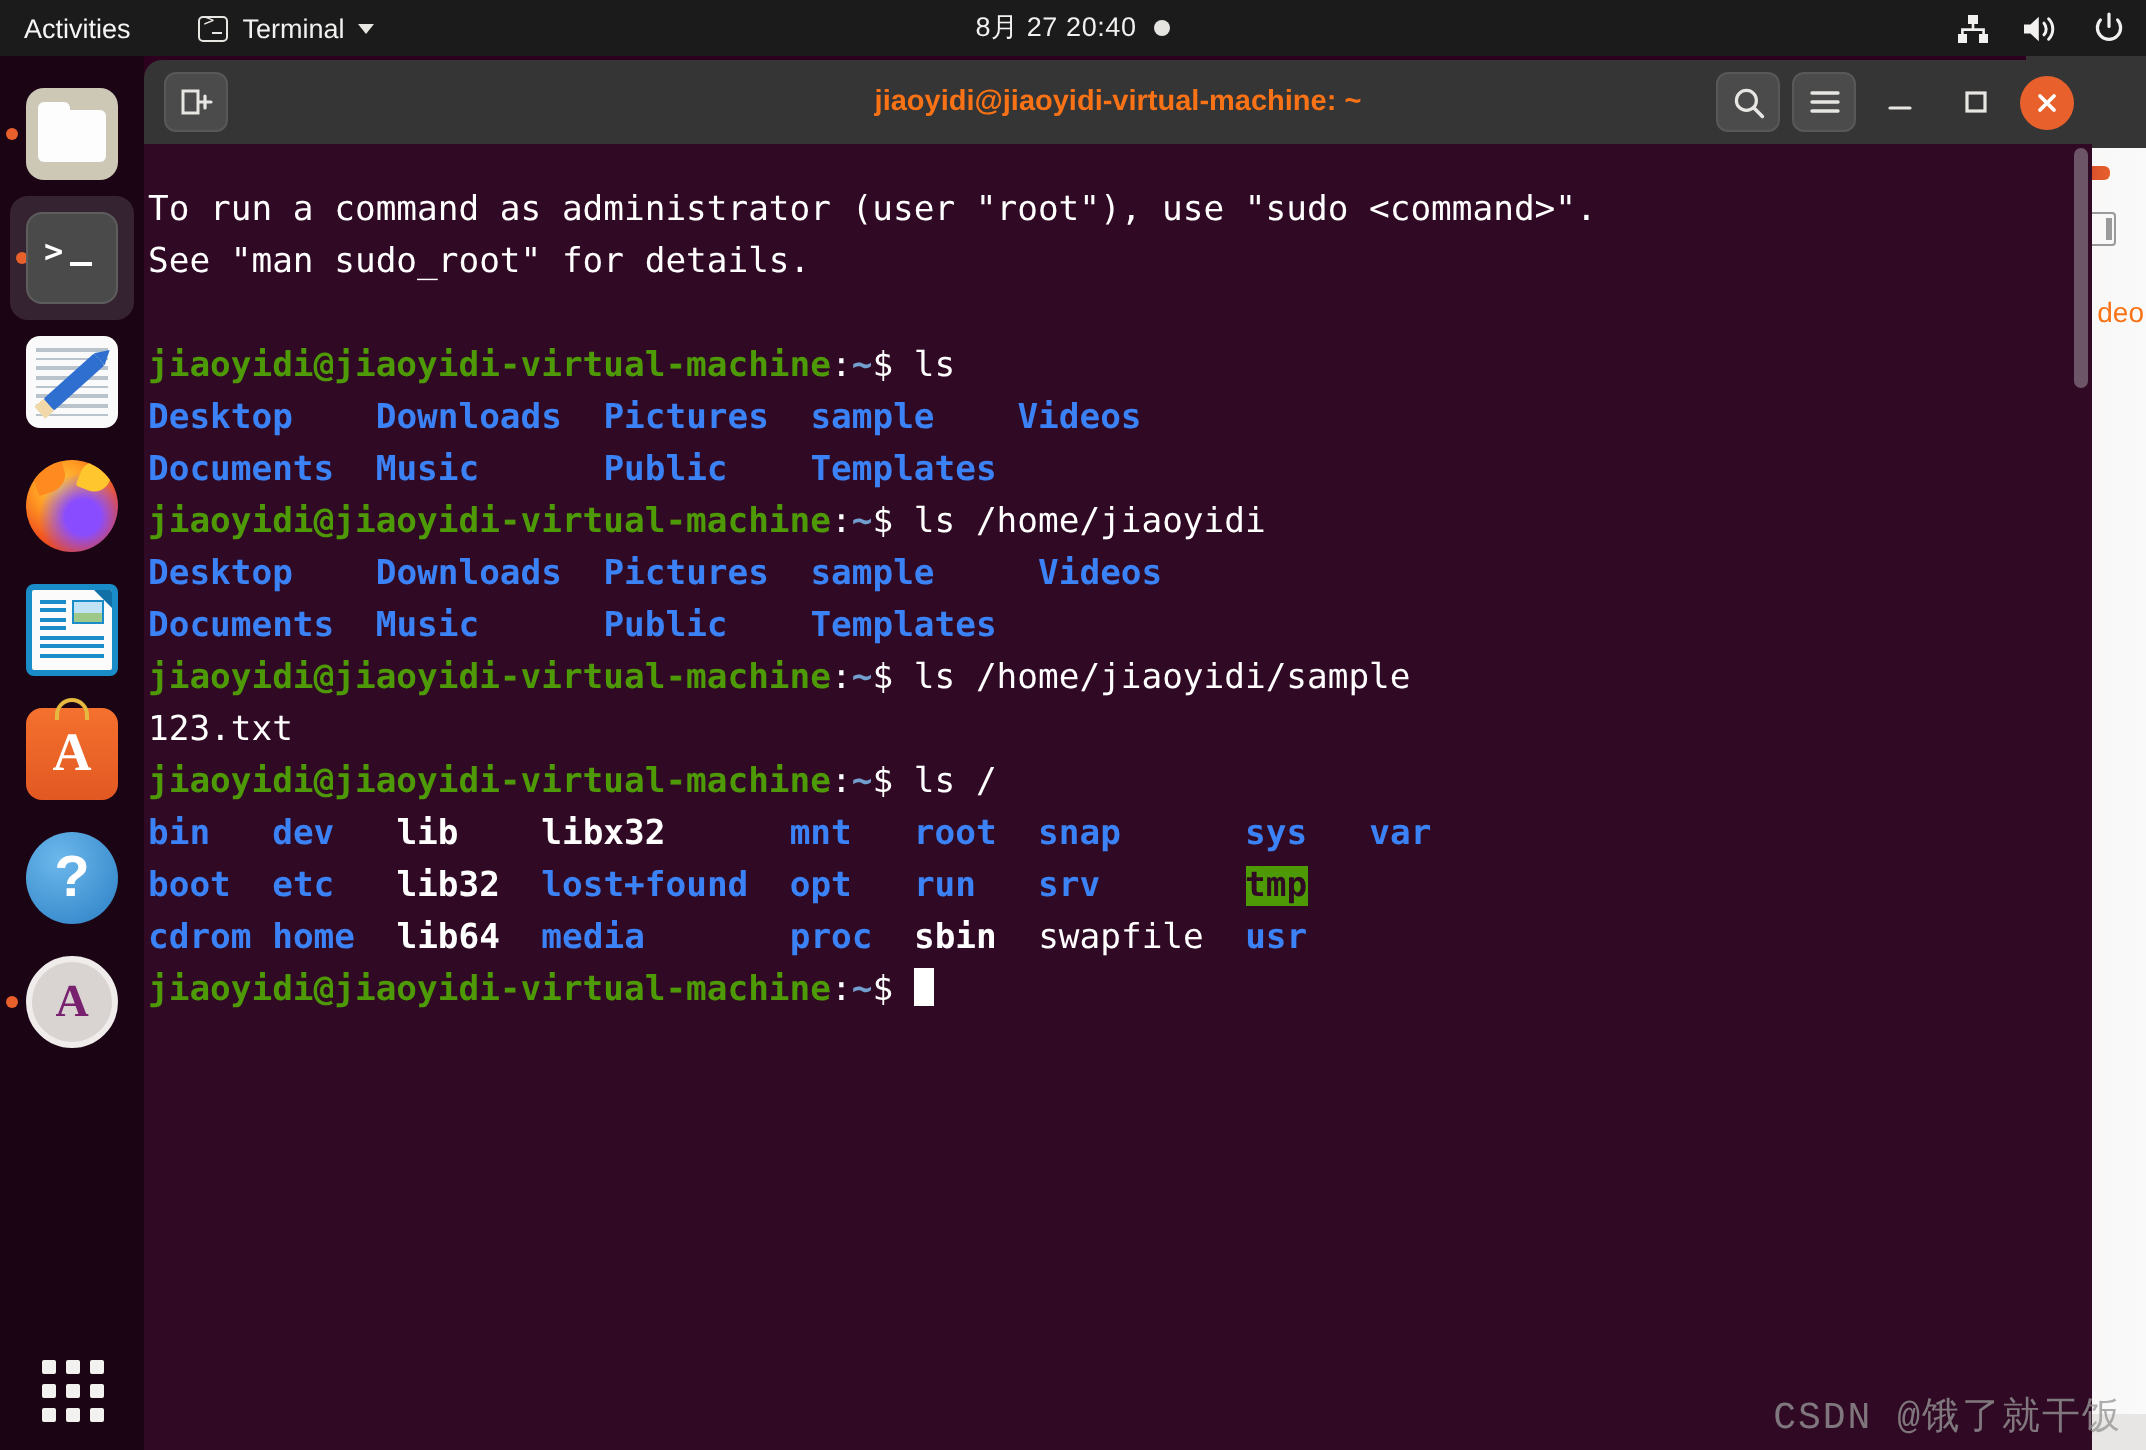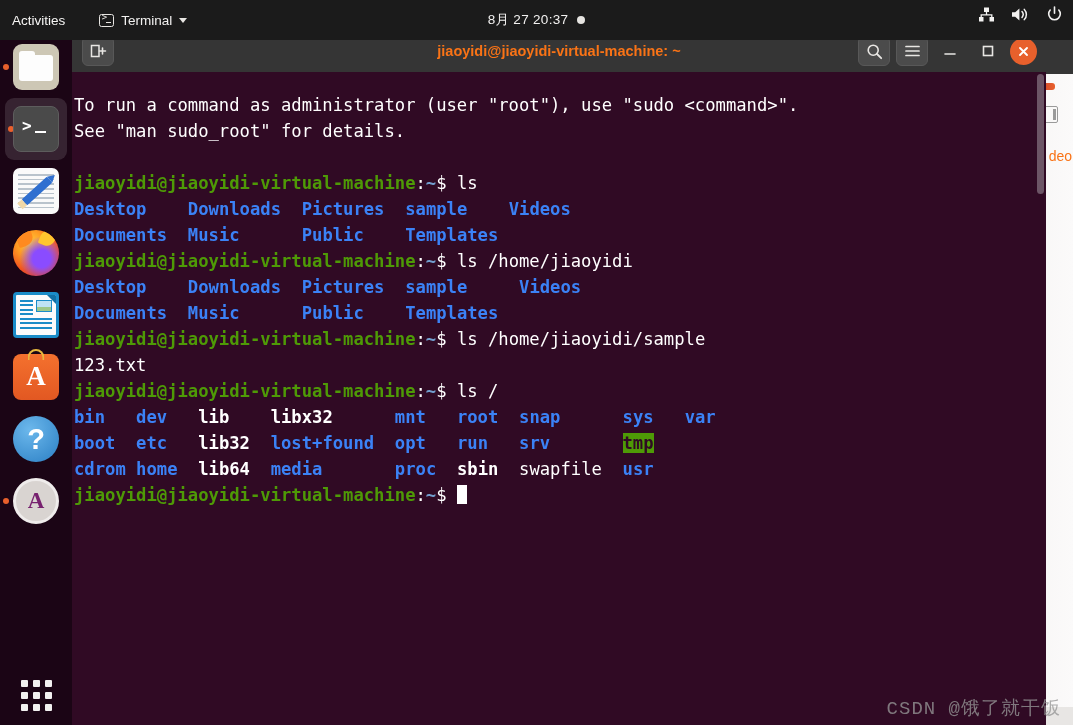--- a/index.html
+++ b/index.html
@@ -6,21 +6,21 @@
   html, body {
     width: 1073px; height: 725px;
     overflow: hidden;
     background: #2c001e;
     font-family: "Liberation Sans", sans-serif;
   }
   #screen { position: relative; width: 1073px; height: 725px; background: #2c001e; }
 
   
   #topbar {
-    position: absolute; left: 0; top: 0; width: 1073px; height: 40px;
+    position: absolute; left: 0; top: 0; width: 1073px; height: 28px;
     background: #1b1b1b; color: #f2f1f0;
     display: flex; align-items: center;
     font-size: 13.5px; z-index: 50;
   }
   #activities { padding: 0 14px 0 12px; color: #f6f5f4; font-size: 13.5px; }
   .tb-app { display: flex; align-items: center; gap: 7px; padding-left: 20px; }
   .tb-app-name { font-size: 13.5px; font-weight: 400; }
   .term-mini {
     width: 15px; height: 13px; border: 1.6px solid #e8e6e3; border-radius: 2.5px;
     position: relative; display: inline-block;
@@ -440,21 +440,21 @@
   </div>
 
   <div id="topbar">
     <div id="activities">Activities</div>
     <div class="tb-app">
       <span class="term-mini"></span>
       <span class="tb-app-name">Terminal</span>
       <span class="caret-dn"></span>
     </div>
     <div id="clock">
-      <span class="txt">8月 27  20:37</span>
+      <span class="txt">8月 27  20:40</span>
       <span class="dot"></span>
     </div>
     <div id="tray">
       <span>
         <svg width="17" height="15" viewBox="0 0 17 15" aria-hidden="true">
           <rect x="6" y="0.5" width="5" height="4.5" fill="#f2f1f0"></rect>
           <rect x="1" y="10" width="4.5" height="4.5" fill="#f2f1f0"></rect>
           <rect x="11.5" y="10" width="4.5" height="4.5" fill="#f2f1f0"></rect>
           <path d="M8.5 5 V7.8 M3.2 10 V7.8 H13.8 V10" stroke="#f2f1f0" stroke-width="1.3" fill="none"></path>
         </svg>

